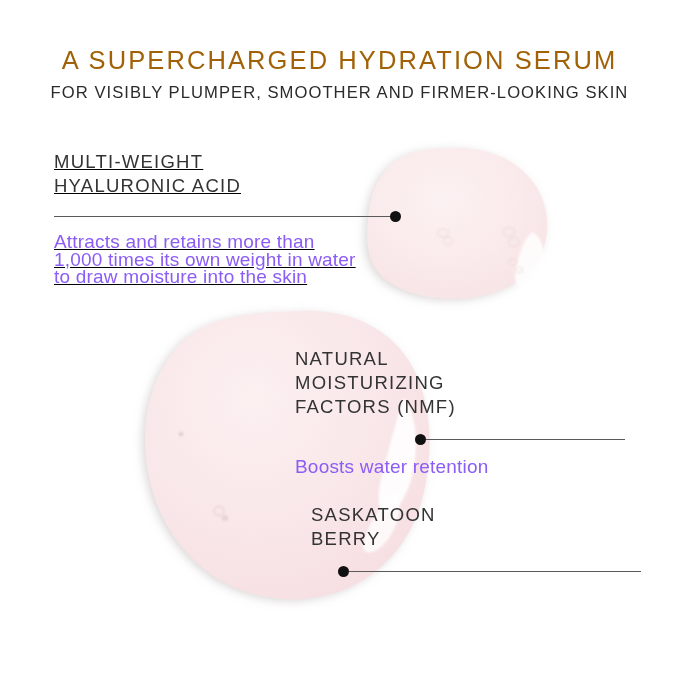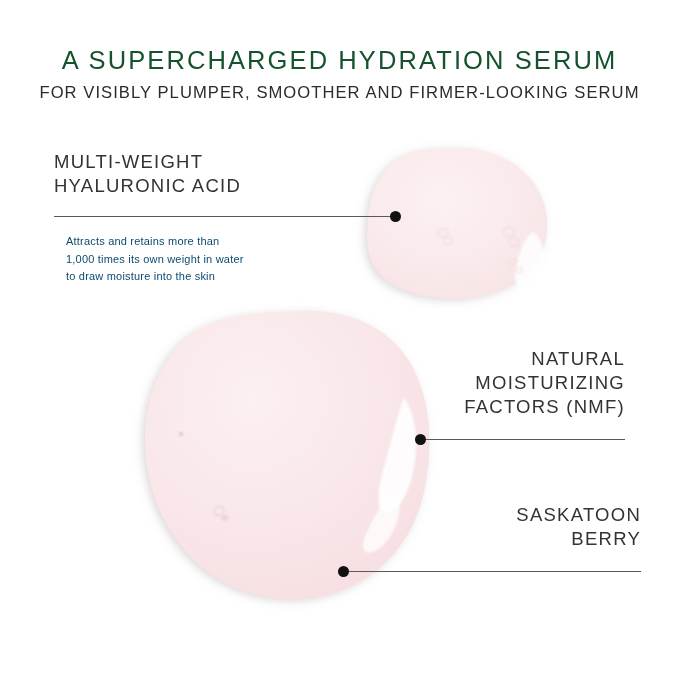--- a/index.html
+++ b/index.html
@@ -23,21 +23,21 @@
   .header {
     position: absolute;
     left: 0;
     top: 44px;
     width: 679px;
     text-align: center;
   }
   .title {
     font-size: 25.5px;
     letter-spacing: 2.1px;
-    color: #14532d;
+    color: #a16207;
     font-weight: 400;
     line-height: 32px;
     white-space: nowrap;
   }
   .subtitle {
     margin-top: 6px;
     font-size: 16.6px;
     letter-spacing: 1.05px;
     color: #2b2b2b;
     font-weight: 400;
@@ -63,35 +63,35 @@
   }
   .callout .c-head {
     color: #333333;
     font-size: 18.5px;
     letter-spacing: 1.25px;
     line-height: 24px;
     font-weight: 400;
     white-space: pre-line;
   }
   .callout .c-body {
-    color: #0c4a6e;
-    font-size: 11px;
+    color: #8b5cf6;
+    font-size: 19px;
     line-height: 17.5px;
     letter-spacing: 0.2px;
     font-weight: 400;
     white-space: pre-line;
-    margin-left: 12px;
   }
 
   
   #callout-hyaluronic {
     left: 54px;
     top: 150px;
     width: 350px;
     text-align: left;
+    text-decoration: underline;
   }
   #callout-hyaluronic .c-head { margin: 0; }
   #callout-hyaluronic .rule-row {
     position: relative;
     height: 22px;
     margin-top: 7px;
   }
   #callout-hyaluronic .rule {
     position: absolute;
     left: 0;
@@ -105,21 +105,21 @@
     left: 336px;
     top: 5.5px;
     width: 11px;
     height: 11px;
     border-radius: 50%;
     background: #111111;
   }
   #callout-hyaluronic .c-body { margin-top: 6px; }
 
   
-  .callout-right { text-align: right; }
+  .callout-right { }
   .callout-right .rule-row {
     position: relative;
     height: 22px;
   }
   .callout-right .rule {
     position: absolute;
     top: 11px;
     height: 1px;
     background: #5a5a5a;
   }
@@ -152,21 +152,21 @@
   #callout-saskatoon .dot  { left: 27px; }
   #callout-saskatoon .c-body { margin-top: 9px; }
 </style>
 </head>
 <body>
 
 <div id="infographic">
 
   <div class="header">
     <div class="title">A SUPERCHARGED HYDRATION SERUM</div>
-    <div class="subtitle">FOR VISIBLY PLUMPER, SMOOTHER AND FIRMER-LOOKING SERUM</div>
+    <div class="subtitle">FOR VISIBLY PLUMPER, SMOOTHER AND FIRMER-LOOKING SKIN</div>
   </div>
 
   <div class="blob-layer">
     <svg width="679" height="679" viewBox="0 0 679 679" xmlns="http://www.w3.org/2000/svg">
       <defs>
         <radialGradient id="gradTop" cx="42%" cy="34%" r="78%">
           <stop offset="0%" stop-color="#FCF1F2"></stop>
           <stop offset="55%" stop-color="#FAEAEB"></stop>
           <stop offset="100%" stop-color="#F7E2E4"></stop>
         </radialGradient>
@@ -254,20 +254,21 @@
   </div>
 
   <div class="callout callout-right" id="callout-nmf">
     <div class="c-head">NATURAL
 MOISTURIZING
 FACTORS (NMF)</div>
     <div class="rule-row">
       <div class="rule"></div>
       <div class="dot"></div>
     </div>
+    <div class="c-body">Boosts water retention</div>
   </div>
 
   <div class="callout callout-right" id="callout-saskatoon">
     <div class="c-head">SASKATOON
 BERRY</div>
     <div class="rule-row">
       <div class="rule"></div>
       <div class="dot"></div>
     </div>
   </div>

